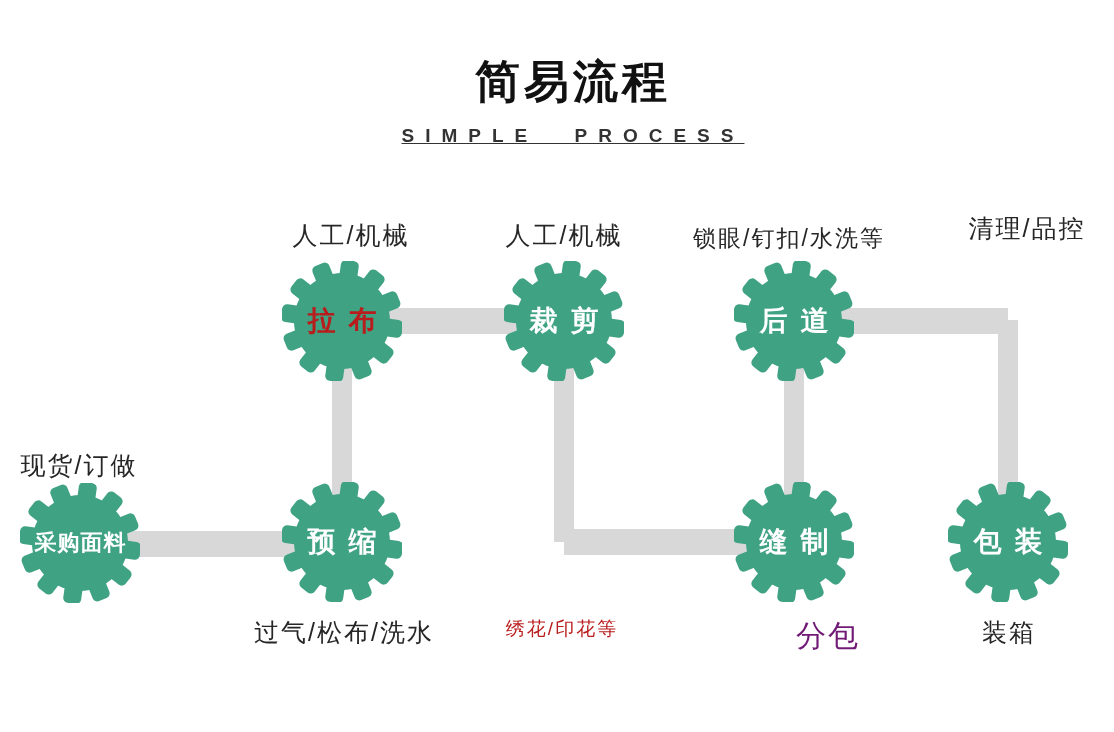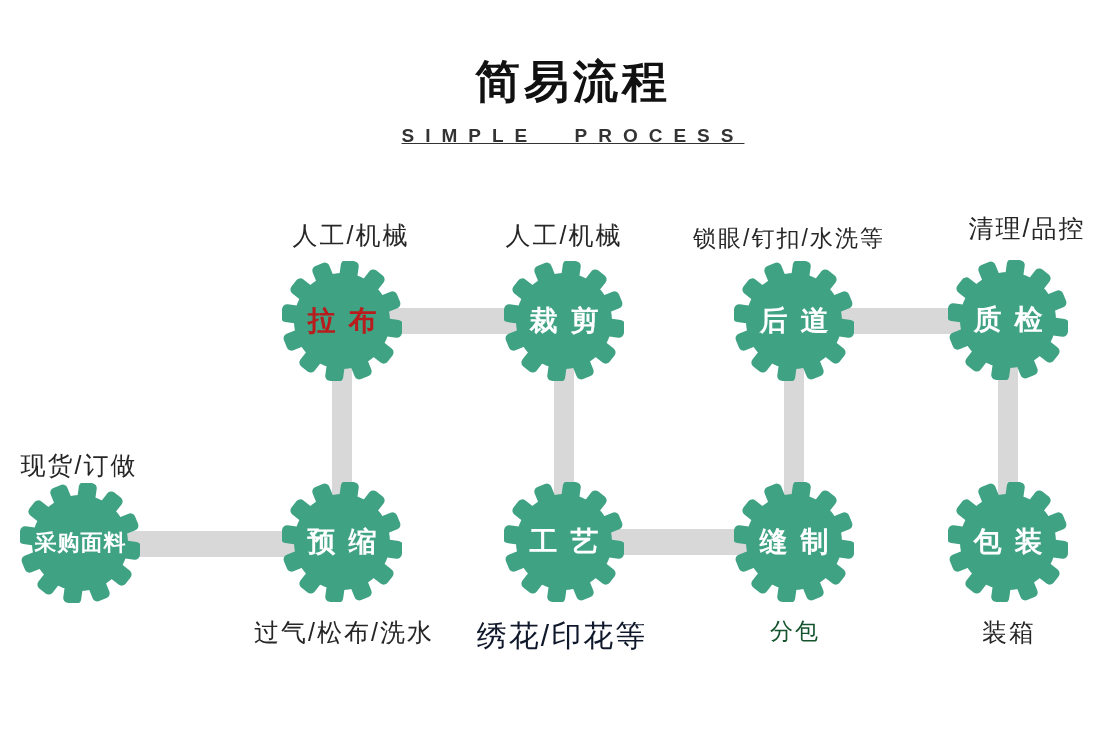--- a/index.html
+++ b/index.html
@@ -142,38 +142,20 @@
           <rect x="-9" y="-61" width="18" height="26" rx="5" fill="#3fa283" transform="translate(60 60) rotate(188)"></rect>
           <rect x="-9" y="-61" width="18" height="26" rx="5" fill="#3fa283" transform="translate(60 60) rotate(218)"></rect>
           <rect x="-9" y="-61" width="18" height="26" rx="5" fill="#3fa283" transform="translate(60 60) rotate(248)"></rect>
           <rect x="-9" y="-61" width="18" height="26" rx="5" fill="#3fa283" transform="translate(60 60) rotate(278)"></rect>
           <rect x="-9" y="-61" width="18" height="26" rx="5" fill="#3fa283" transform="translate(60 60) rotate(308)"></rect>
           <rect x="-9" y="-61" width="18" height="26" rx="5" fill="#3fa283" transform="translate(60 60) rotate(338)"></rect>
           <circle cx="60" cy="60" r="48" fill="#3fa283"></circle>
         </svg>
         <span class="gear-label" style="color: rgb(255, 255, 255); font-size: 28px; letter-spacing: 13px; text-indent: 13px;">裁剪</span>
       </div>
-      <div class="gear-node" style="left: 504px; top: 482px;">
-        <svg viewBox="0 0 120 120" width="120" height="120">
-          <rect x="-9" y="-61" width="18" height="26" rx="5" fill="#3fa283" transform="translate(60 60) rotate(8)"></rect>
-          <rect x="-9" y="-61" width="18" height="26" rx="5" fill="#3fa283" transform="translate(60 60) rotate(38)"></rect>
-          <rect x="-9" y="-61" width="18" height="26" rx="5" fill="#3fa283" transform="translate(60 60) rotate(68)"></rect>
-          <rect x="-9" y="-61" width="18" height="26" rx="5" fill="#3fa283" transform="translate(60 60) rotate(98)"></rect>
-          <rect x="-9" y="-61" width="18" height="26" rx="5" fill="#3fa283" transform="translate(60 60) rotate(128)"></rect>
-          <rect x="-9" y="-61" width="18" height="26" rx="5" fill="#3fa283" transform="translate(60 60) rotate(158)"></rect>
-          <rect x="-9" y="-61" width="18" height="26" rx="5" fill="#3fa283" transform="translate(60 60) rotate(188)"></rect>
-          <rect x="-9" y="-61" width="18" height="26" rx="5" fill="#3fa283" transform="translate(60 60) rotate(218)"></rect>
-          <rect x="-9" y="-61" width="18" height="26" rx="5" fill="#3fa283" transform="translate(60 60) rotate(248)"></rect>
-          <rect x="-9" y="-61" width="18" height="26" rx="5" fill="#3fa283" transform="translate(60 60) rotate(278)"></rect>
-          <rect x="-9" y="-61" width="18" height="26" rx="5" fill="#3fa283" transform="translate(60 60) rotate(308)"></rect>
-          <rect x="-9" y="-61" width="18" height="26" rx="5" fill="#3fa283" transform="translate(60 60) rotate(338)"></rect>
-          <circle cx="60" cy="60" r="48" fill="#3fa283"></circle>
-        </svg>
-        <span class="gear-label" style="color: rgb(255, 255, 255); font-size: 28px; letter-spacing: 13px; text-indent: 13px;">工艺</span>
-      </div>
       <div class="gear-node" style="left: 734px; top: 482px;">
         <svg viewBox="0 0 120 120" width="120" height="120">
           <rect x="-9" y="-61" width="18" height="26" rx="5" fill="#3fa283" transform="translate(60 60) rotate(8)"></rect>
           <rect x="-9" y="-61" width="18" height="26" rx="5" fill="#3fa283" transform="translate(60 60) rotate(38)"></rect>
           <rect x="-9" y="-61" width="18" height="26" rx="5" fill="#3fa283" transform="translate(60 60) rotate(68)"></rect>
           <rect x="-9" y="-61" width="18" height="26" rx="5" fill="#3fa283" transform="translate(60 60) rotate(98)"></rect>
           <rect x="-9" y="-61" width="18" height="26" rx="5" fill="#3fa283" transform="translate(60 60) rotate(128)"></rect>
           <rect x="-9" y="-61" width="18" height="26" rx="5" fill="#3fa283" transform="translate(60 60) rotate(158)"></rect>
           <rect x="-9" y="-61" width="18" height="26" rx="5" fill="#3fa283" transform="translate(60 60) rotate(188)"></rect>
           <rect x="-9" y="-61" width="18" height="26" rx="5" fill="#3fa283" transform="translate(60 60) rotate(218)"></rect>
@@ -195,38 +177,20 @@
           <rect x="-9" y="-61" width="18" height="26" rx="5" fill="#3fa283" transform="translate(60 60) rotate(158)"></rect>
           <rect x="-9" y="-61" width="18" height="26" rx="5" fill="#3fa283" transform="translate(60 60) rotate(188)"></rect>
           <rect x="-9" y="-61" width="18" height="26" rx="5" fill="#3fa283" transform="translate(60 60) rotate(218)"></rect>
           <rect x="-9" y="-61" width="18" height="26" rx="5" fill="#3fa283" transform="translate(60 60) rotate(248)"></rect>
           <rect x="-9" y="-61" width="18" height="26" rx="5" fill="#3fa283" transform="translate(60 60) rotate(278)"></rect>
           <rect x="-9" y="-61" width="18" height="26" rx="5" fill="#3fa283" transform="translate(60 60) rotate(308)"></rect>
           <rect x="-9" y="-61" width="18" height="26" rx="5" fill="#3fa283" transform="translate(60 60) rotate(338)"></rect>
           <circle cx="60" cy="60" r="48" fill="#3fa283"></circle>
         </svg>
         <span class="gear-label" style="color: rgb(255, 255, 255); font-size: 28px; letter-spacing: 13px; text-indent: 13px;">后道</span>
-      </div>
-      <div class="gear-node" style="left: 948px; top: 260px;">
-        <svg viewBox="0 0 120 120" width="120" height="120">
-          <rect x="-9" y="-61" width="18" height="26" rx="5" fill="#3fa283" transform="translate(60 60) rotate(8)"></rect>
-          <rect x="-9" y="-61" width="18" height="26" rx="5" fill="#3fa283" transform="translate(60 60) rotate(38)"></rect>
-          <rect x="-9" y="-61" width="18" height="26" rx="5" fill="#3fa283" transform="translate(60 60) rotate(68)"></rect>
-          <rect x="-9" y="-61" width="18" height="26" rx="5" fill="#3fa283" transform="translate(60 60) rotate(98)"></rect>
-          <rect x="-9" y="-61" width="18" height="26" rx="5" fill="#3fa283" transform="translate(60 60) rotate(128)"></rect>
-          <rect x="-9" y="-61" width="18" height="26" rx="5" fill="#3fa283" transform="translate(60 60) rotate(158)"></rect>
-          <rect x="-9" y="-61" width="18" height="26" rx="5" fill="#3fa283" transform="translate(60 60) rotate(188)"></rect>
-          <rect x="-9" y="-61" width="18" height="26" rx="5" fill="#3fa283" transform="translate(60 60) rotate(218)"></rect>
-          <rect x="-9" y="-61" width="18" height="26" rx="5" fill="#3fa283" transform="translate(60 60) rotate(248)"></rect>
-          <rect x="-9" y="-61" width="18" height="26" rx="5" fill="#3fa283" transform="translate(60 60) rotate(278)"></rect>
-          <rect x="-9" y="-61" width="18" height="26" rx="5" fill="#3fa283" transform="translate(60 60) rotate(308)"></rect>
-          <rect x="-9" y="-61" width="18" height="26" rx="5" fill="#3fa283" transform="translate(60 60) rotate(338)"></rect>
-          <circle cx="60" cy="60" r="48" fill="#3fa283"></circle>
-        </svg>
-        <span class="gear-label" style="color: rgb(255, 255, 255); font-size: 28px; letter-spacing: 13px; text-indent: 13px;">质检</span>
       </div>
       <div class="gear-node" style="left: 948px; top: 482px;">
         <svg viewBox="0 0 120 120" width="120" height="120">
           <rect x="-9" y="-61" width="18" height="26" rx="5" fill="#3fa283" transform="translate(60 60) rotate(8)"></rect>
           <rect x="-9" y="-61" width="18" height="26" rx="5" fill="#3fa283" transform="translate(60 60) rotate(38)"></rect>
           <rect x="-9" y="-61" width="18" height="26" rx="5" fill="#3fa283" transform="translate(60 60) rotate(68)"></rect>
           <rect x="-9" y="-61" width="18" height="26" rx="5" fill="#3fa283" transform="translate(60 60) rotate(98)"></rect>
           <rect x="-9" y="-61" width="18" height="26" rx="5" fill="#3fa283" transform="translate(60 60) rotate(128)"></rect>
           <rect x="-9" y="-61" width="18" height="26" rx="5" fill="#3fa283" transform="translate(60 60) rotate(158)"></rect>
           <rect x="-9" y="-61" width="18" height="26" rx="5" fill="#3fa283" transform="translate(60 60) rotate(188)"></rect>
@@ -238,17 +202,17 @@
           <circle cx="60" cy="60" r="48" fill="#3fa283"></circle>
         </svg>
         <span class="gear-label" style="color: rgb(255, 255, 255); font-size: 28px; letter-spacing: 13px; text-indent: 13px;">包装</span>
       </div>
       <div class="annotation" style="left: 351px; top: 219px; font-size: 25px; color: rgb(38, 38, 38);">人工/机械</div>
       <div class="annotation" style="left: 564px; top: 219px; font-size: 25px; color: rgb(38, 38, 38);">人工/机械</div>
       <div class="annotation" style="left: 789px; top: 223px; font-size: 23px; color: rgb(38, 38, 38);">锁眼/钉扣/水洗等</div>
       <div class="annotation" style="left: 1007px; top: 212px; font-size: 25px; color: rgb(38, 38, 38); margin-left: 20px;">清理/品控</div>
       <div class="annotation" style="left: 344px; top: 616px; font-size: 25px; color: rgb(38, 38, 38);">过气/松布/洗水</div>
       <div class="annotation" style="left: 79px; top: 449px; font-size: 25px; color: rgb(38, 38, 38);">现货/订做</div>
-      <div class="annotation" style="left: 562px; top: 616px; font-size: 30px; color: #0f172a;">绣花/印花等</div>
-      <div class="annotation" style="left: 795px; top: 616px; font-size: 23px; color: #14532d;">分包</div>
+      <div class="annotation" style="left: 562px; top: 616px; font-size: 19px; color: #b91c1c;">绣花/印花等</div>
+      <div class="annotation" style="left: 828px; top: 616px; font-size: 30px; color: #701a75;">分包</div>
       <div class="annotation" style="left: 1009px; top: 616px; font-size: 25px; color: rgb(38, 38, 38);">装箱</div>
     </div>
 </div>
 
 </body></html>

